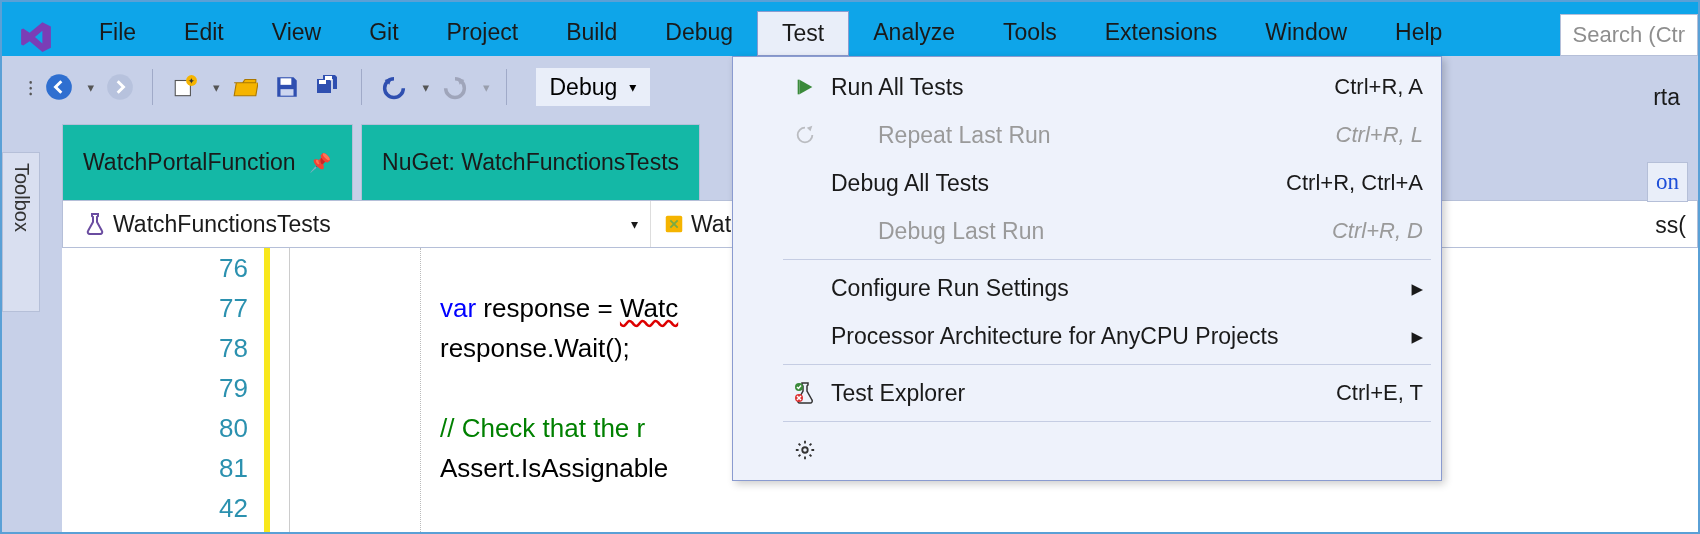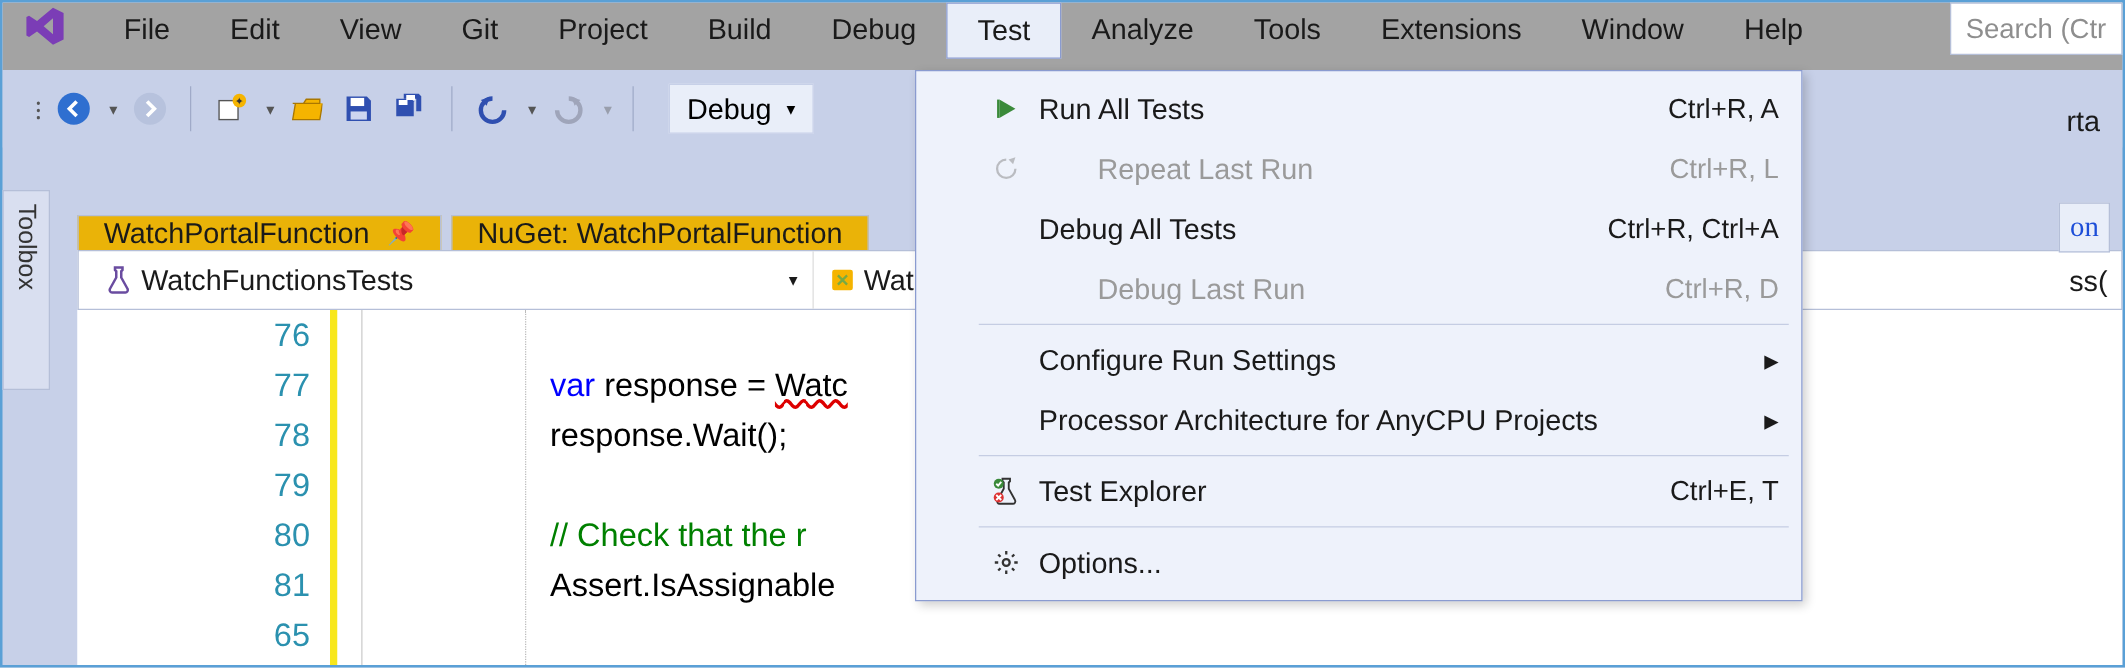--- a/index.html
+++ b/index.html
@@ -1,38 +1,38 @@
 <!DOCTYPE html>
 <html><head>
 <meta charset="utf-8">
 <style>
   * { margin: 0; padding: 0; box-sizing: border-box; font-family: "Segoe UI", Tahoma, sans-serif; }
   body { width: 1700px; height: 534px; background: #c7d0e8; overflow: hidden; position: relative; border: 2px solid #5aa0d6; }
   
   
-  .menubar { display: flex; align-items: flex-start; height: 54px; padding-left: 15px; background: #a3a3a3; }
+  .menubar { display: flex; align-items: flex-end; height: 54px; padding-left: 15px; background: #0ea5e9; }
   .logo { width: 38px; height: 38px; margin-right: 20px; display:flex; align-items:center; justify-content:center; }
   .menu-item { font-size: 23px; color: #1a1a1a; padding: 8px 24px; cursor: pointer; }
   .menu-item.active { background: #e9eef9; border: 1px solid #8a9bd0; }
   .search-box { margin-left: auto; background: #fff; border: 1px solid #b5bfd8; height: 42px; padding: 0 12px; font-size: 22px; color: #8e8e8e; display:flex; align-items:center; min-width: 130px; }
   
   
   .toolbar { display: flex; align-items: center; height: 62px; padding-left: 26px; gap: 10px; background: #c7d0e8; }
   .tbtn { width: 32px; height: 32px; display:flex; align-items:center; justify-content:center; }
   .tsep { width: 1px; height: 36px; background: #a0aac8; margin: 0 6px; }
   .tdrop { font-size: 13px; color: #555; padding-left:2px; }
   .config-combo { margin-left: 12px; background: #e9eef9; border: 1px solid #c7d0e8; height: 40px; padding: 0 14px; display:flex; align-items:center; font-size: 23px; gap:12px; }
   .rt-text { position:absolute; right:18px; top:82px; font-size:23px; color:#1a1a1a; }
   
   
   .toolbox-tab { position: absolute; left: 0; top: 150px; width: 38px; height: 160px; background: #d9dff0; writing-mode: vertical-lr; display:flex; align-items:center; justify-content:flex-start; padding-top:10px; font-size: 20px; color: #333; border:1px solid #b5bfd8; }
   
   
   .doc-tabs { position:absolute; left:60px; top:150px; display:flex; height:48px; align-items:flex-end; }
-  .doc-tab { background:#eab308; border:1px solid #b5bfd8; border-bottom:none; padding:0 20px; font-size:23px; color:#1a1a1a; display:flex; align-items:center; gap:14px; margin-right:8px; }
+  .doc-tab { background:#14b8a6; border:1px solid #b5bfd8; border-bottom:none; padding:24px 20px; font-size:23px; color:#1a1a1a; display:flex; align-items:center; gap:14px; margin-right:8px; }
   .doc-tab .pin { font-size:18px; }
   
   
   .navbar { position:absolute; left:60px; right:0; top:198px; height:48px; background:#fff; border:1px solid #b5bfd8; display:flex; align-items:center; padding-left:8px; }
   .nav-combo { display:flex; align-items:center; gap:6px; font-size:23px; color:#1a1a1a; padding:0 12px; height:100%; border-right:1px solid #ddd; }
   .flask-icon { width:24px; height:24px; }
   
   
   .editor { position:absolute; left:60px; right:0; top:246px; bottom:0; background:#fff; display:flex; font-family: Consolas, monospace; font-size:26px; }
   .gutter { width:208px; text-align:right; padding-right:16px; color:#2b91af; background:#fff; border-right: 6px solid #f8e71c; }
@@ -45,21 +45,21 @@
   .err { text-decoration: underline wavy #d00; }
   .dotted-col { position:absolute; left:130px; top:0; bottom:0; border-left: 1px dotted #bbb; }
   
   
   .dropdown { position:absolute; left:730px; top:54px; width:710px; background:#eef2fb; border:1px solid #8a9bd0; box-shadow: 3px 3px 8px rgba(0,0,0,0.2); padding: 6px 0; }
   .dd-row { display:flex; align-items:center; height:48px; padding: 0 18px 0 8px; font-size:23px; color:#1a1a1a;margin-left:44px; }
   .dd-row.disabled { color:#9a9a9a;gap:47px; }
   .dd-icon { width:40px; display:flex; justify-content:center; align-items:center; }
   .dd-label { flex:1; padding-left:6px; }
   .dd-short { color:#1a1a1a; font-size:22px; }
-  .dd-row.disabled .dd-short { color:#9a9a9a; }
+  .dd-row.disabled .dd-short { color:#9a9a9a;font-style:italic; }
   .dd-sep { height:1px; background:#c5cde3; margin: 4px 10px 4px 50px; }
   
   .right-frag { position:absolute; right:10px; top:160px; font-size:23px; color:#1d4ed8; background:#e9eef9; padding:6px 8px; border:1px solid #b5bfd8;font-family:Liberation Serif, serif; }
   .right-frag2 { position:absolute; right:12px; top:210px; font-size:23px; color:#1a1a1a; }
 </style>
 </head>
 <body>
 
 <div class="menubar">
   <div class="logo">
@@ -157,21 +157,21 @@
 <div class="toolbox-tab">
   <span>Toolbox</span>
 </div>
 
 <div class="doc-tabs" id="doc-tabs">
     <div class="doc-tab">
       <span>WatchPortalFunction</span>
       <span class="pin">📌</span>
     </div>
     <div class="doc-tab">
-      <span>NuGet: WatchPortalFunction</span>
+      <span>NuGet: WatchFunctionsTests</span>
     </div>
   </div>
 
 <div class="navbar">
   <div class="nav-combo" style="width:580px;">
     <svg class="flask-icon" viewBox="0 0 24 24">
         <path d="M9 2h6v2l-1 1v5l5 9a2 2 0 01-2 3H7a2 2 0 01-2-3l5-9V5L9 4z" fill="none" stroke="#6a4ca0" stroke-width="2"></path>
       </svg>
     <span>WatchFunctionsTests</span>
     <span style="margin-left:auto;font-size:14px;">▾</span>
@@ -186,21 +186,21 @@
 </div>
 
 <div class="editor">
   <div class="gutter" id="gutter">
       <div>76</div>
       <div>77</div>
       <div>78</div>
       <div>79</div>
       <div>80</div>
       <div>81</div>
-      <div>65</div>
+      <div>42</div>
     </div>
   <div class="marginbar"></div>
   <div class="code" id="code">
     <div class="dotted-col"></div>
   <div class="codeline"></div>
       <div class="codeline"><span class="kw">var</span> response = <span class="err">Watc</span></div>
       <div class="codeline">response.Wait();</div>
       <div class="codeline"></div>
       <div class="codeline"><span class="comment">// Check that the r</span></div>
       <div class="codeline">Assert.IsAssignable</div>
@@ -265,18 +265,17 @@
       <div class="dd-short">Ctrl+E, T</div>
     </div>
     <div class="dd-sep"></div>
     <div class="dd-row">
       <div class="dd-icon">
         <svg width="22" height="22" viewBox="0 0 24 24">
           <circle cx="12" cy="12" r="3" fill="none" stroke="#333" stroke-width="2"></circle>
           <path d="M12 2v3M12 19v3M2 12h3M19 12h3M5 5l2 2M17 17l2 2M19 5l-2 2M7 17l-2 2" stroke="#333" stroke-width="2"></path>
         </svg>
       </div>
-      <div class="dd-label">Options...</div>
     </div>
   </div>
 
 <div class="right-frag">on</div>
 <div class="right-frag2">ss(</div>
 
 </body></html>

